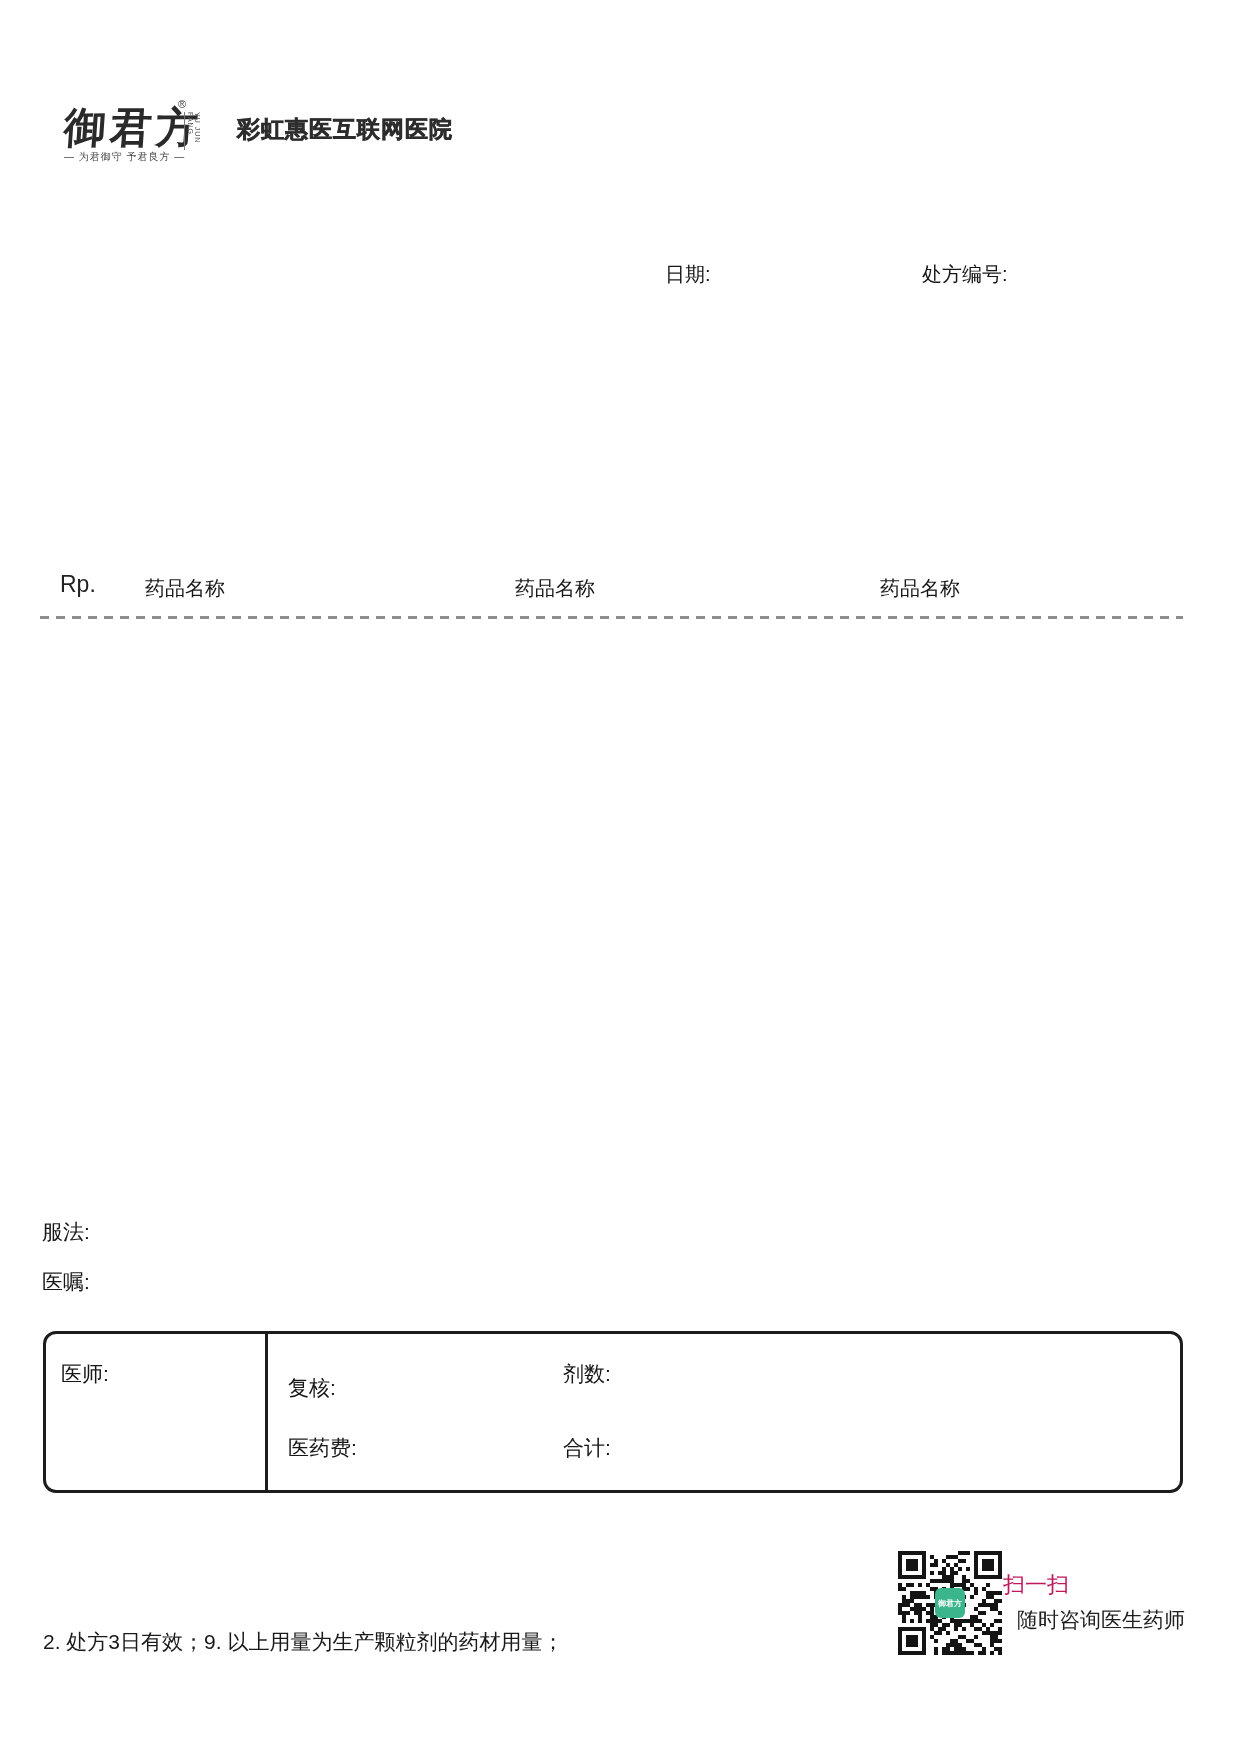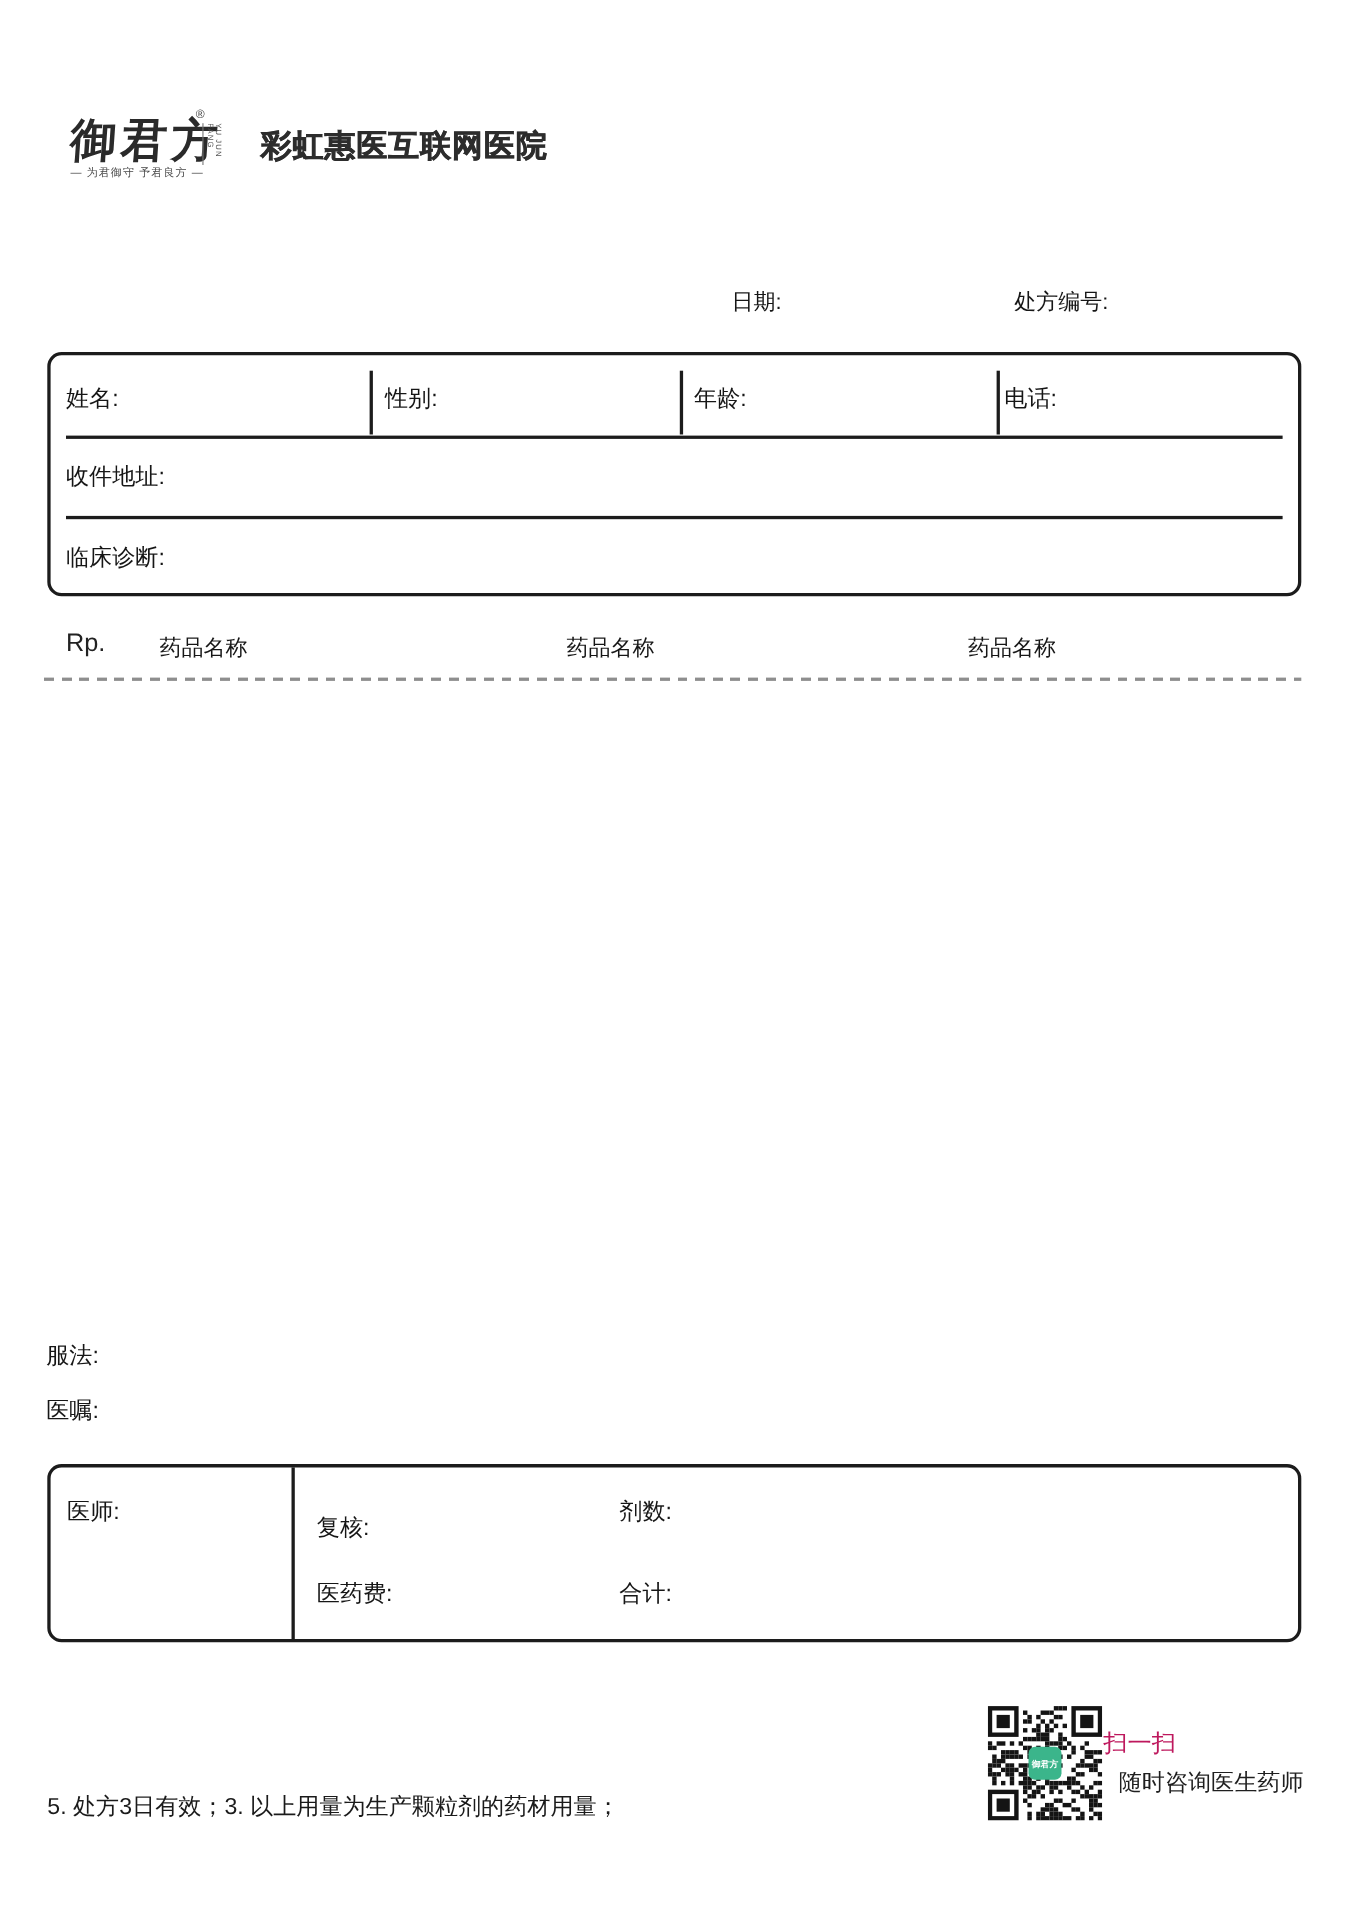--- a/index.html
+++ b/index.html
@@ -10,21 +10,21 @@
   .abs{position:absolute;}
 
   
   .brand-cn{left:64px;top:100px;font-family:"DejaVu Serif","Liberation Serif",serif;
     font-weight:bold;font-size:42px;letter-spacing:4px;color:#2a2a2a;transform:skewX(-4deg);}
   .brand-reg{left:178px;top:98px;font-size:11px;color:#3a3a3a;}
   .brand-vertical{left:184px;top:112px;writing-mode:vertical-rl;font-size:7px;
     letter-spacing:1px;color:#555;border-left:1px solid #777;padding-left:2px;height:38px;}
   .brand-tagline{left:64px;top:150px;width:132px;font-size:10px;letter-spacing:1px;
     color:#474747;white-space:nowrap;}
-  .hospital-title{left:237px;top:114px;font-size:28px;font-weight:800;letter-spacing:1px;
+  .hospital-title{left:237px;top:114px;font-size:23px;font-weight:800;letter-spacing:1px;
     color:#2d2d2d;text-align:right;-webkit-text-stroke:0.6px #2d2d2d;}
 
   
   .notice{left:43px;top:261px;font-size:20px;color:#161616;}
   .date-label{left:665px;top:261px;font-size:20px;color:#161616;}
   .rxno-label{left:922px;top:261px;font-size:20px;color:#161616;}
 
   
   .patient-box{left:43px;top:320px;width:1140px;height:222px;border:3px solid #1c1c1c;
     border-radius:13px;box-sizing:border-box;}
@@ -80,53 +80,40 @@
 
   <div class="abs brand-cn">御君方</div>
   <div class="abs brand-reg">®</div>
   <div class="abs brand-vertical">YU JUN FANG</div>
   <div class="abs brand-tagline">— 为君御守  予君良方 —</div>
   <div class="abs hospital-title">彩虹惠医互联网医院</div>
 
   <div class="abs date-label">日期:</div>
   <div class="abs rxno-label">处方编号:</div>
 
-  <div class="abs patient-box">
-    <div class="pb-label pb-name">姓名:</div>
-    <div class="vdiv vd1"></div>
-    <div class="pb-label pb-gender">性别:</div>
-    <div class="vdiv vd2"></div>
-    <div class="pb-label pb-age">年龄:</div>
-    <div class="vdiv vd3"></div>
-    <div class="pb-label pb-phone">电话:</div>
-    <div class="hline hl1"></div>
-    <div class="pb-label pb-address">收件地址:</div>
-    <div class="hline hl2"></div>
-    <div class="pb-label pb-diagnosis">临床诊断:</div>
-  </div>
 
   <div class="abs rp-label">Rp.</div>
   <div class="abs rp-col rp-col1">药品名称</div>
   <div class="abs rp-col rp-col2">药品名称</div>
   <div class="abs rp-col rp-col3">药品名称</div>
   <div class="abs dash-line"></div>
 
   <div class="abs usage-label">服法:</div>
   <div class="abs advice-label">医嘱:</div>
 
   <div class="abs summary-box">
     <div class="sb-vdiv"></div>
     <div class="sb-label sb-doctor">医师:</div>
     <div class="sb-label sb-review">复核:</div>
     <div class="sb-label sb-doses">剂数:</div>
     <div class="sb-label sb-fee">医药费:</div>
     <div class="sb-label sb-total">合计:</div>
   </div>
 
-  <div class="abs note2">5. 处方3日有效；3. 以上用量为生产颗粒剂的药材用量；</div>
+  <div class="abs note2">2. 处方3日有效；9. 以上用量为生产颗粒剂的药材用量；</div>
 
   <div class="abs qr-wrap">
     <svg id="qr-svg" width="104" height="104" viewBox="0 0 104 104">
         <rect x="0" y="0" width="104" height="104" fill="#ffffff"></rect>
         <rect x="60" y="0" width="4" height="4" fill="#141414"></rect>
         <rect x="64" y="0" width="4" height="4" fill="#141414"></rect>
         <rect x="68" y="0" width="4" height="4" fill="#141414"></rect>
         <rect x="32" y="4" width="4" height="4" fill="#141414"></rect>
         <rect x="48" y="4" width="4" height="4" fill="#141414"></rect>
         <rect x="52" y="4" width="4" height="4" fill="#141414"></rect>

